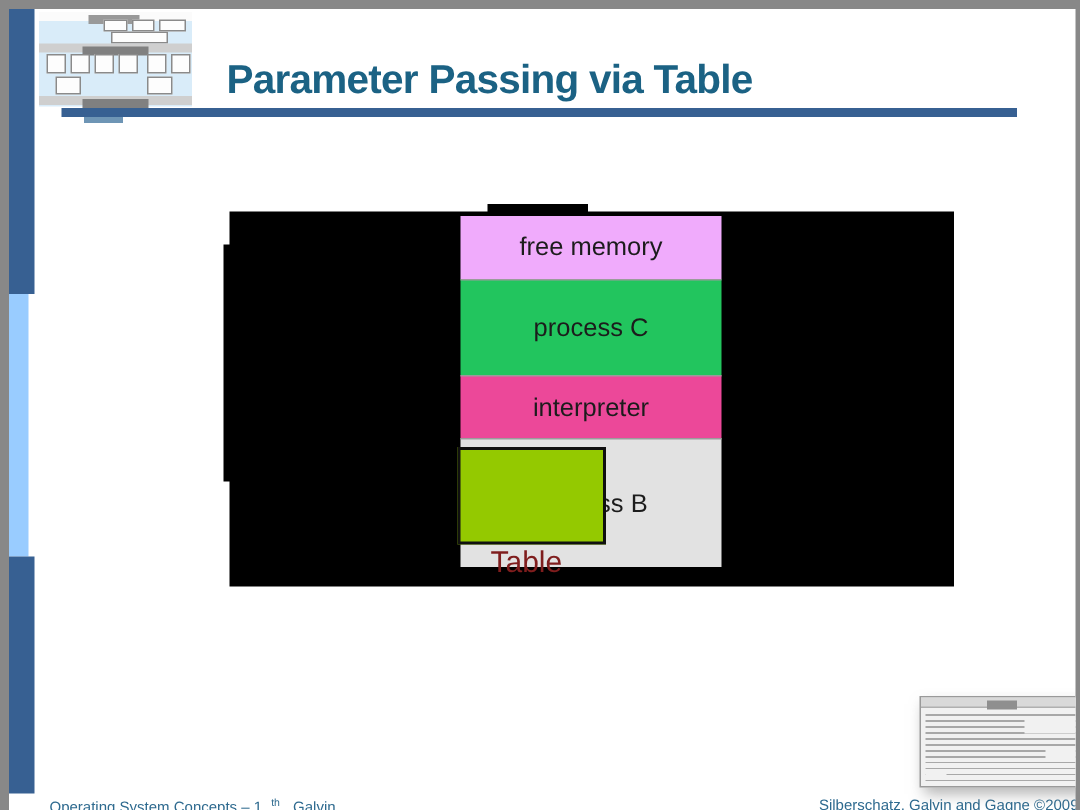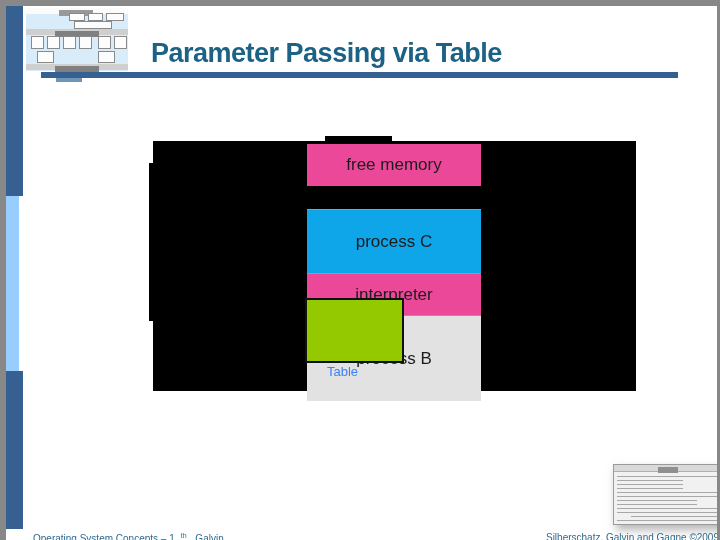--- a/index.html
+++ b/index.html
@@ -29,27 +29,27 @@
   .title-underline { position:absolute; left:35px; top:65.5px; width:637px; height:3.5px; background:#376092; }
 
   
   .figure       { position:absolute; left:147px; top:135px; width:483px; height:250px; background:#000000; }
   .fig-top-line { position:absolute; left:319px; top:130px; width:67px; height:2.5px; background:#000; }
   .fig-left-line{ position:absolute; left:143px; top:157px; width:2px; height:158px; background:#000; }
   .mem-col { position:absolute; left:151px; top:0; width:180px; height:250px; }
   .mem-row { position:relative; width:100%; display:flex; align-items:center; justify-content:center;
              font-size:17px; color:#1c1c1c; }
   .mem-row + .mem-row { border-top:1px solid #9b9b9b; }
-  .row-free  { height:42px; background:#ec4899; }
-  .row-procC { height:64px; background:#0ea5e9;margin-top:23px; }
+  .row-free  { height:42px; background:#f0abfc; }
+  .row-procC { height:64px; background:#22c55e; }
   .row-interp{ height:42px; background:#ec4899; }
   .row-procB { height:86px; background:#E2E2E2; }
   .green-box { position:absolute; left:299px; top:292px; width:99px; height:65px;
                background:#94C900; border:2px solid #101010; z-index:3; }
-  .table-label { position:absolute; left:318px; top:355px; font-size:13px; color:#3b82f6; z-index:4;text-align:center; }
+  .table-label { position:absolute; left:318px; top:355px; font-size:20px; color:#7f1d1d; z-index:4;text-align:center; }
 
   
   .footer-left  { position:absolute; left:21px;  top:523px; font-size:10px; color:#2E6A8F; white-space:nowrap; }
   .footer-left sup { font-size:7px; }
   .footer-center{ position:absolute; left:0; right:0; top:524px; text-align:center; font-size:10px; color:#2E6A8F; }
   .footer-right { position:absolute; right:4px; top:523px; font-size:10px; color:#2E6A8F; white-space:nowrap; }
 
   
   .thumb-br { position:absolute; left:607px; top:458px; width:109px; height:61px;
               background:#f1f1f1; border:1px solid #9a9a9a;

